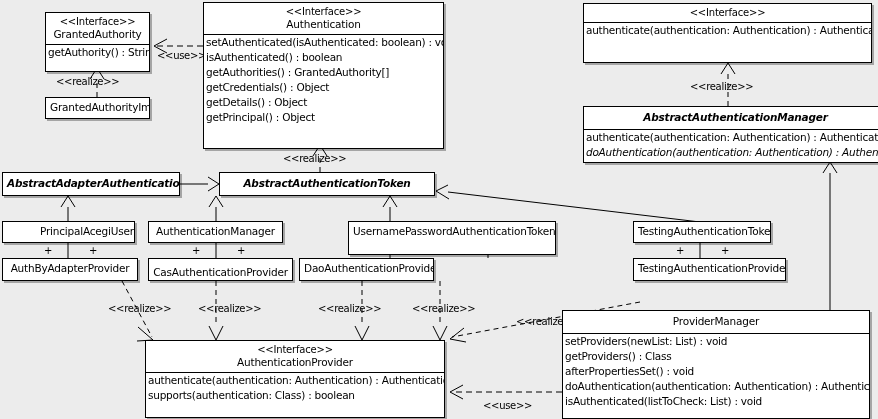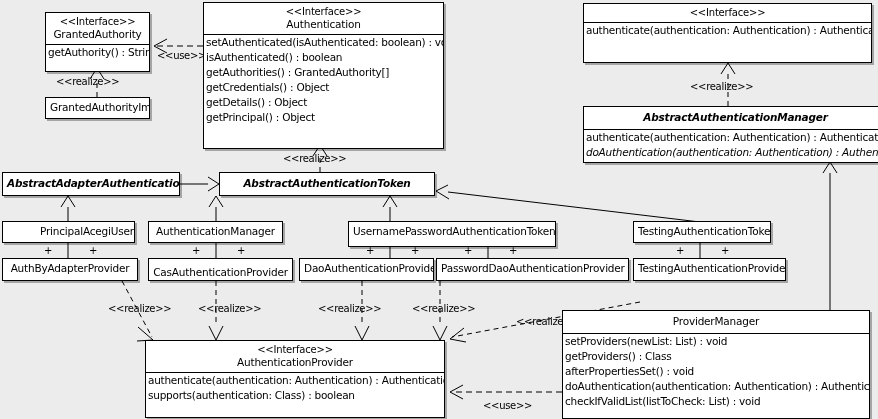--- a/index.html
+++ b/index.html
@@ -224,21 +224,21 @@
       <span class="cname">PrincipalAcegiUserToken</span>
     </div>
   </div>
 
   <div class="uml-box compact" style="left:148px; top:221px; width:135px; height:22px;">
     <div class="uml-head" style="padding-top:3px;">
       <span class="cname">AuthenticationManager</span>
     </div>
   </div>
 
-  <div class="uml-box compact" style="left:348px; top:221px; width:208px; height:26px;">
+  <div class="uml-box compact" style="left:348px; top:221px; width:208px; height:34px;">
     <div class="uml-head" style="padding-top:3px;">
       <span class="cname">UsernamePasswordAuthenticationToken</span>
     </div>
   </div>
 
   <div class="uml-box compact" style="left:633px; top:221px; width:138px; height:22px;">
     <div class="uml-head" style="padding-top:3px;">
       <span class="cname">TestingAuthenticationToken</span>
     </div>
   </div>
@@ -265,25 +265,20 @@
       <span class="cname">CasAuthenticationProvider</span>
     </div>
   </div>
 
   <div class="uml-box compact" style="left:299px; top:258px; width:135px; height:23px;">
     <div class="uml-head" style="padding-top:3px;">
       <span class="cname">DaoAuthenticationProvider</span>
     </div>
   </div>
 
-  <div class="uml-box compact" style="left:436px; top:258px; width:193px; height:23px;">
-    <div class="uml-head" style="padding-top:3px;">
-      <span class="cname">PasswordDaoAuthenticationProvider</span>
-    </div>
-  </div>
 
   <div class="uml-box compact" style="left:633px; top:258px; width:153px; height:23px;">
     <div class="uml-head" style="padding-top:3px;">
       <span class="cname">TestingAuthenticationProvider</span>
     </div>
   </div>
 
   <div class="label" style="left:108px; top:303px;">&lt;&lt;realize&gt;&gt;</div>
   <div class="label" style="left:198px; top:303px;">&lt;&lt;realize&gt;&gt;</div>
   <div class="label" style="left:318px; top:303px;">&lt;&lt;realize&gt;&gt;</div>
@@ -306,17 +301,17 @@
   <div class="uml-box" style="left:562px; top:310px; width:308px; height:109px;">
     <div class="uml-head" style="padding-top:4px; padding-bottom:5px;">
       <span class="cname">ProviderManager</span>
     </div>
     <div class="uml-sep"></div>
     <div class="uml-members">
       <div class="member">setProviders(newList: List) : void</div>
       <div class="member">getProviders() : Class</div>
       <div class="member">afterPropertiesSet() : void</div>
       <div class="member">doAuthentication(authentication: Authentication) : Authentication</div>
-      <div class="member">checkIfValidList(listToCheck: List) : void</div>
+      <div class="member">isAuthenticated(listToCheck: List) : void</div>
     </div>
   </div>
 
 </div>
 
 </body></html>

